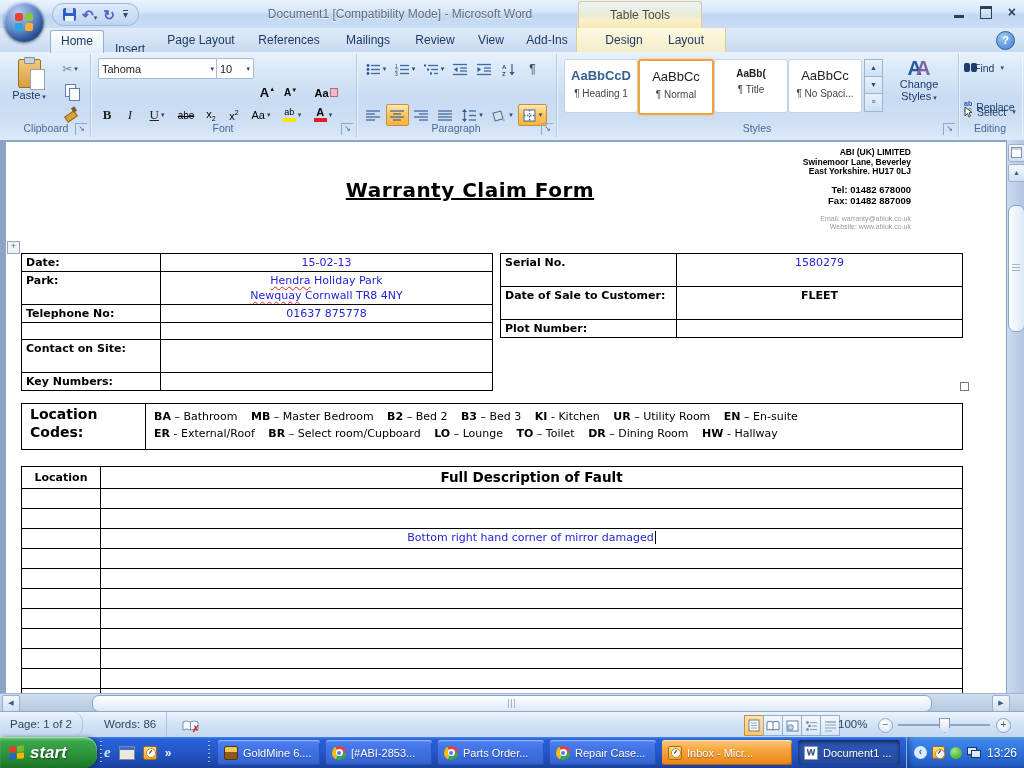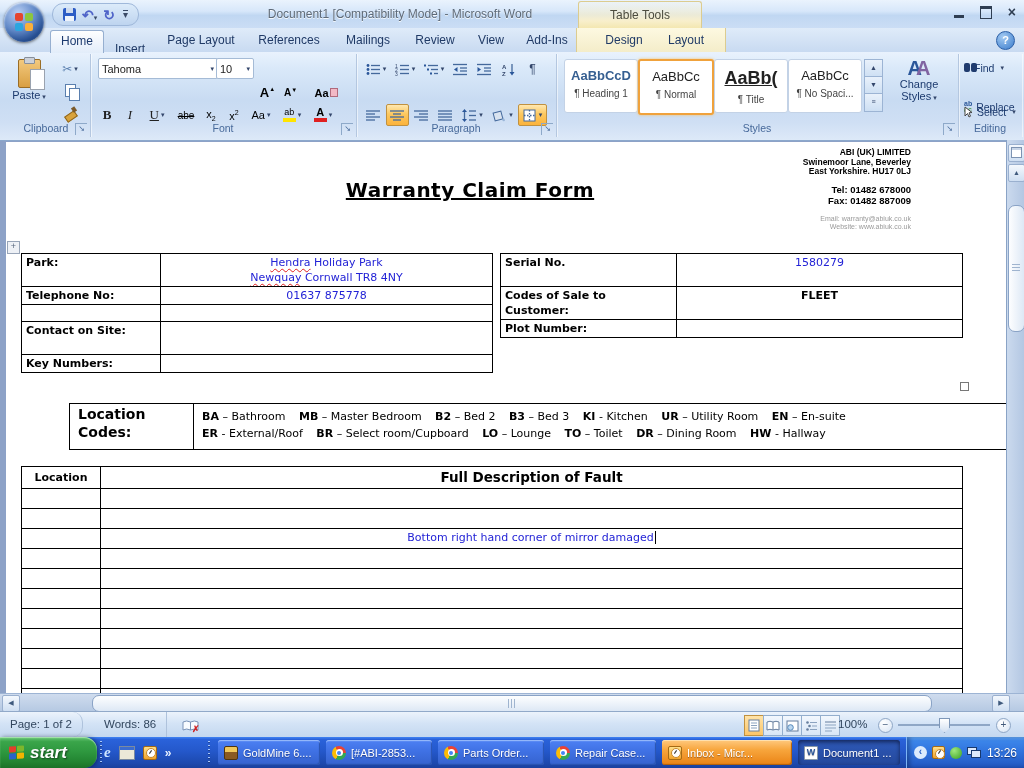--- a/index.html
+++ b/index.html
@@ -467,21 +467,21 @@
     <div class="grp" style="left:556px;width:402px;">
       <div class="stylecard" style="left:8px;">
         <div class="sc-prev" style="font-weight:bold;color:#365f91;">AaBbCcD</div>
         <div class="sc-name">¶ Heading 1</div>
       </div>
       <div class="stylecard sel" style="left:82px;">
         <div class="sc-prev">AaBbCc</div>
         <div class="sc-name">¶ Normal</div>
       </div>
       <div class="stylecard" style="left:158px;">
-        <div class="sc-prev" style="font-weight:bold;text-decoration:underline;font-size:18px;text-align:center;">AaBb(</div>
+        <div class="sc-prev" style="font-weight:bold;font-size:10px;text-align:center;">AaBb(</div>
         <div class="sc-name">¶ Title</div>
       </div>
       <div class="stylecard" style="left:232px;">
         <div class="sc-prev">AaBbCc</div>
         <div class="sc-name">¶ No Spaci...</div>
       </div>
       <div class="sc-scroll" style="left:308px;top:5px;">▲</div>
       <div class="sc-scroll" style="left:308px;top:22px;">▼</div>
       <div class="sc-scroll" style="left:308px;top:39px;">≡</div>
       <div class="chgstyles">
@@ -529,20 +529,24 @@
 
     <div class="doc-title">Warranty Claim Form</div>
     <div class="tbl-handle">+</div>
 
     <table class="doc" style="position:absolute;left:15px;top:111px;width:471px;">
       <colgroup>
           <col style="width:139px;">
           <col style="width:332px;">
         </colgroup>
       <tbody>
+          <tr style="height:17px;">
+        <td class="lbl">Date:</td>
+        <td class="val">15-02-13</td>
+      </tr>
       <tr style="height:33px;">
         <td class="lbl">Park:</td>
         <td class="val">
           <span class="sq">Hendra</span><span> Holiday Park</span><br>
           <span class="sq">Newquay</span><span> Cornwall TR8 4NY</span>
         </td>
       </tr>
       <tr style="height:17px;">
         <td class="lbl">Telephone No:</td>
         <td class="val">01637 875778</td>
@@ -566,32 +570,32 @@
       <colgroup>
           <col style="width:176px;">
           <col style="width:286px;">
         </colgroup>
       <tbody>
       <tr style="height:33px;">
         <td class="lbl">Serial No.</td>
         <td class="val">1580279</td>
       </tr>
       <tr style="height:33px;">
-        <td class="lbl">Codes of Sale to Customer:</td>
+        <td class="lbl">Date of Sale to Customer:</td>
         <td class="valk">FLEET</td>
       </tr>
       <tr style="height:17px;">
         <td class="lbl">Plot Number:</td>
         <td class="val"></td>
       </tr>
     </tbody>
       </table>
     <div class="resize-handle"></div>
 
-    <table class="doc" style="position:absolute;left:15px;top:261px;width:941px;margin-left:48px;">
+    <table class="doc" style="position:absolute;left:15px;top:261px;width:941px;">
       <colgroup>
           <col style="width:124px;">
           <col style="width:817px;">
         </colgroup>
       <tbody>
           <tr style="height:46px;">
         <td class="lbl" style="font-size:14px;line-height:18px;padding-left:8px;">Location Codes:</td>
         <td style="padding:4px 0 0 8px;line-height:17px;">
           <div>
             <span class="lc-item"><b>BA</b> <span>–</span> <span>Bathroom</span></span>

